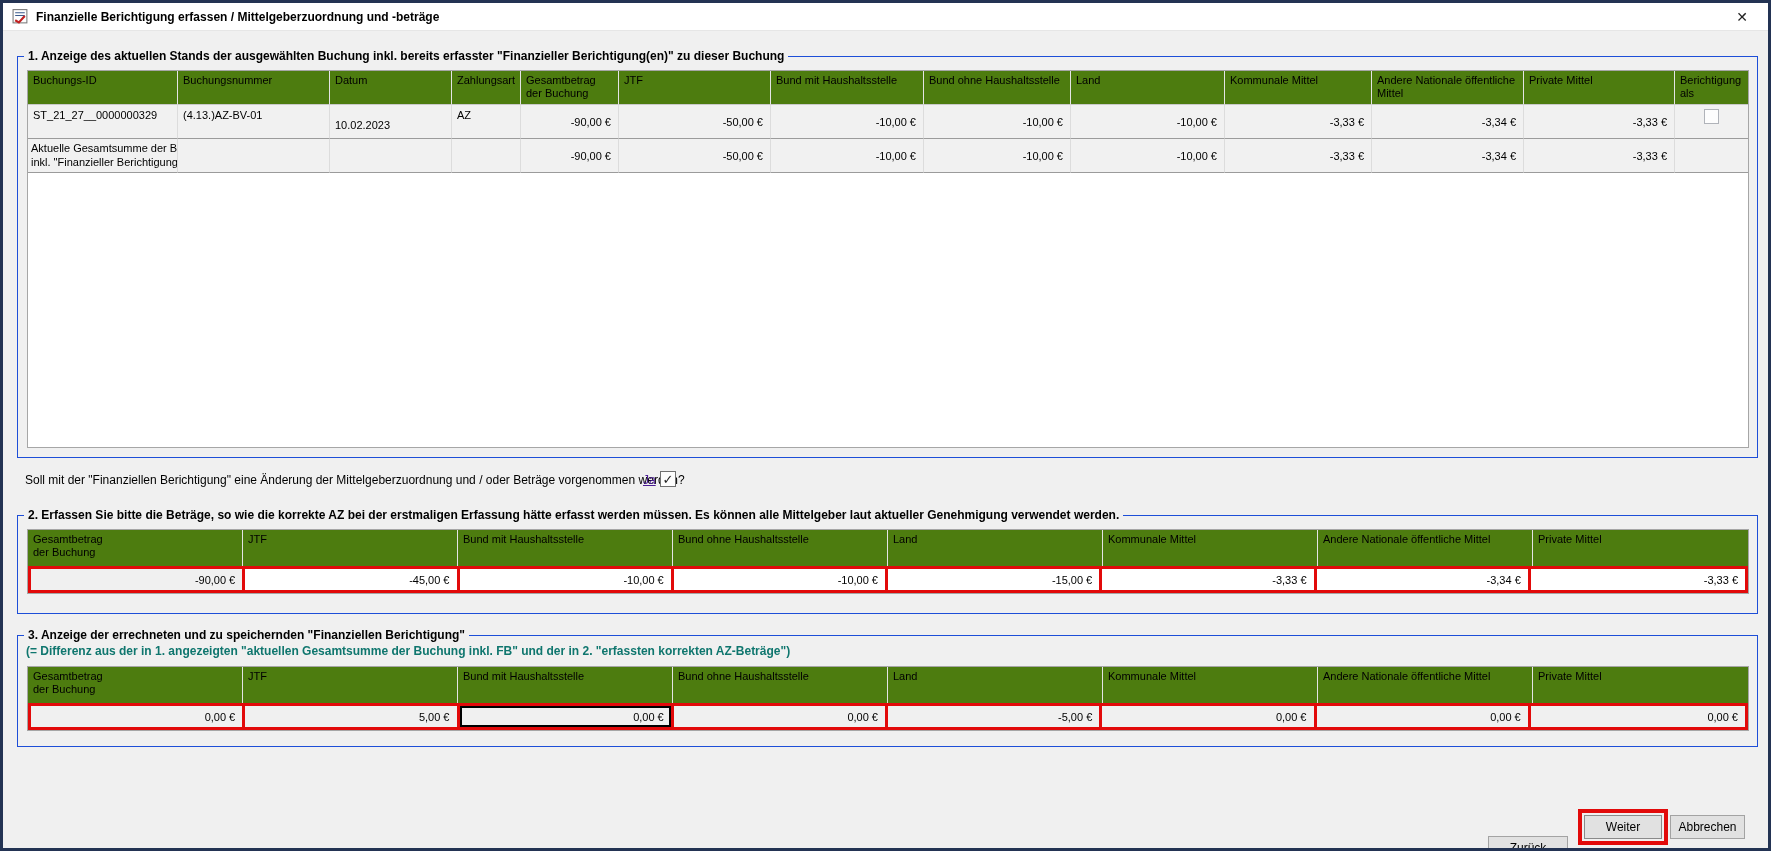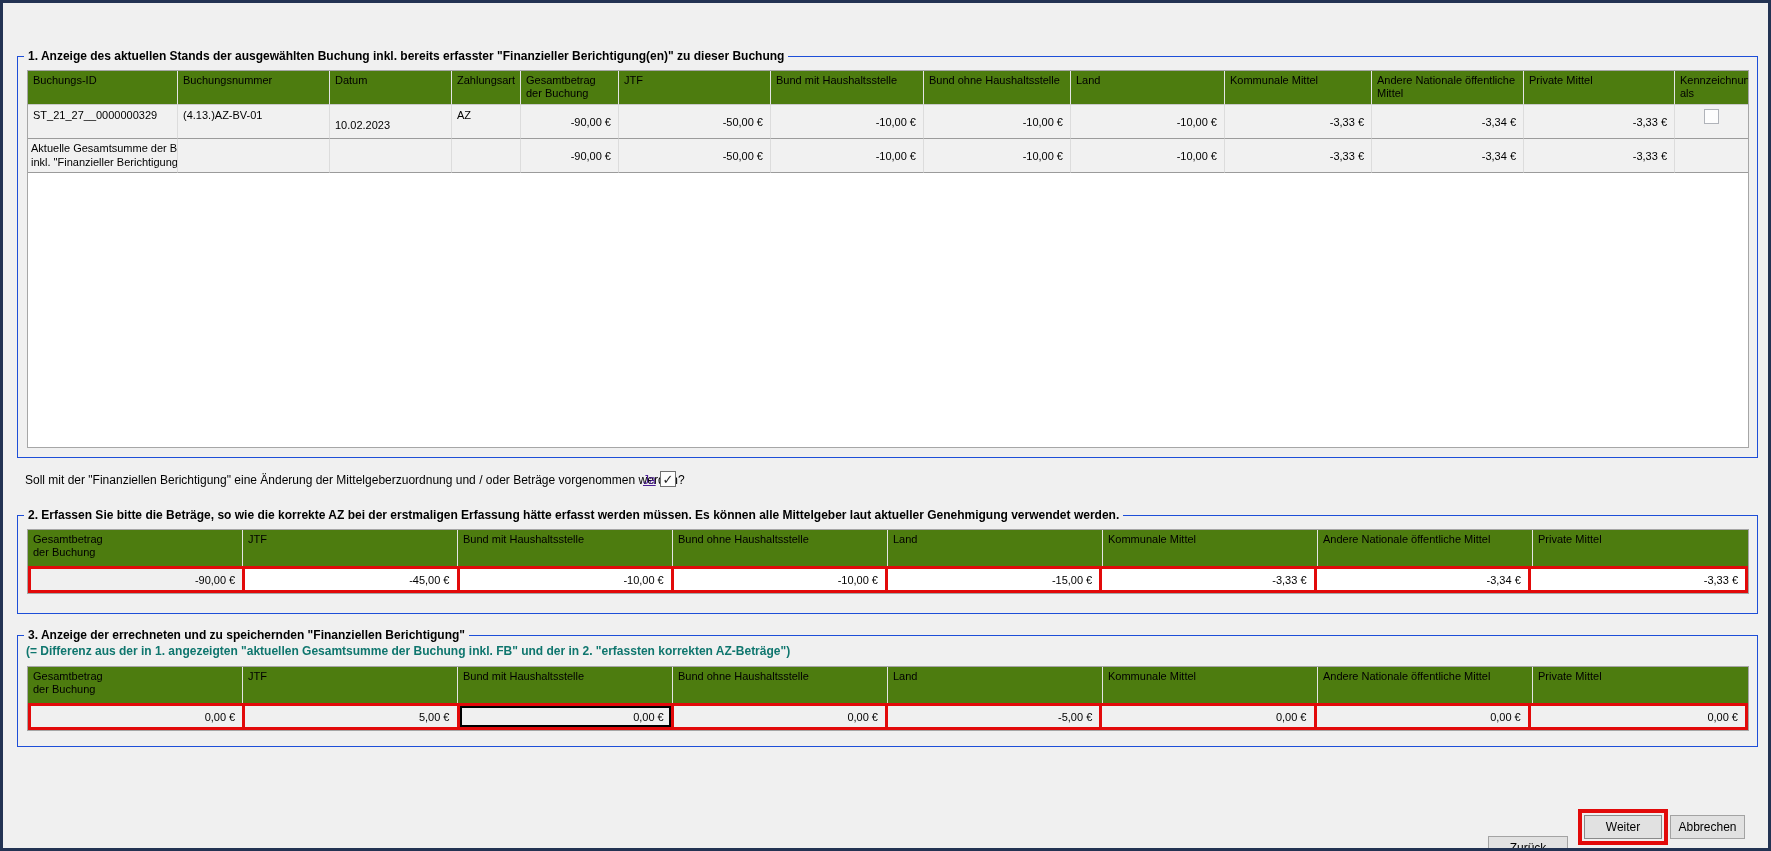--- a/index.html
+++ b/index.html
@@ -113,41 +113,52 @@
   .weiter-wrap .btn-inner {
     width:100%; height:100%; background:#e1e1e1; border:1px solid #8a8a8a;
     font-size:12px; color:#000; display:flex; align-items:center; justify-content:center; cursor:pointer;
   }
 </style>
 </head>
 <body>
 
 <div id="window">
 
+  <div class="titlebar">
+    <svg class="app-icon" viewBox="0 0 16 16">
+      <rect x="1" y="1.5" width="13" height="12.5" fill="#fdfdfd" stroke="#7a7a7a" stroke-width="1"></rect>
+      <path d="M3 4.5h9 M3 7h9" stroke="#3a5a8c" stroke-width="1" fill="none"></path>
+      <path d="M3 11.5l3.5 2 5.5-6" stroke="#c22121" stroke-width="2" fill="none"></path>
+    </svg>
+    <div class="win-title">Finanzielle Berichtigung erfassen / Mittelgeberzuordnung und -beträge</div>
+    <button class="close-btn">
+      <span>✕</span>
+    </button>
+  </div>
 
   <div class="groupbox" id="g1">
     <span class="grouplabel">1. Anzeige des aktuellen Stands der ausgewählten Buchung inkl. bereits erfasster "Finanzieller Berichtigung(en)" zu dieser Buchung</span>
     <div class="t1wrap">
       <div class="t1grid">
 
         <div class="hc">Buchungs-ID</div>
         <div class="hc">Buchungsnummer</div>
         <div class="hc">Datum</div>
         <div class="hc">Zahlungsart</div>
         <div class="hc">Gesamtbetrag
 der Buchung</div>
         <div class="hc">JTF</div>
         <div class="hc">Bund mit Haushaltsstelle</div>
         <div class="hc">Bund ohne Haushaltsstelle</div>
         <div class="hc">Land</div>
         <div class="hc">Kommunale Mittel</div>
         <div class="hc">Andere Nationale öffentliche
 Mittel</div>
         <div class="hc">Private Mittel</div>
-        <div class="hc">Kennzeichnun
+        <div class="hc">Berichtigung
 als</div>
 
         <div class="dc tx">ST_21_27__0000000329</div>
         <div class="dc tx">(4.13.)AZ-BV-01</div>
         <div class="dc datum">10.02.2023</div>
         <div class="dc tx">AZ</div>
         <div class="dc money">-90,00 €</div>
         <div class="dc money">-50,00 €</div>
         <div class="dc money">-10,00 €</div>
         <div class="dc money">-10,00 €</div>

